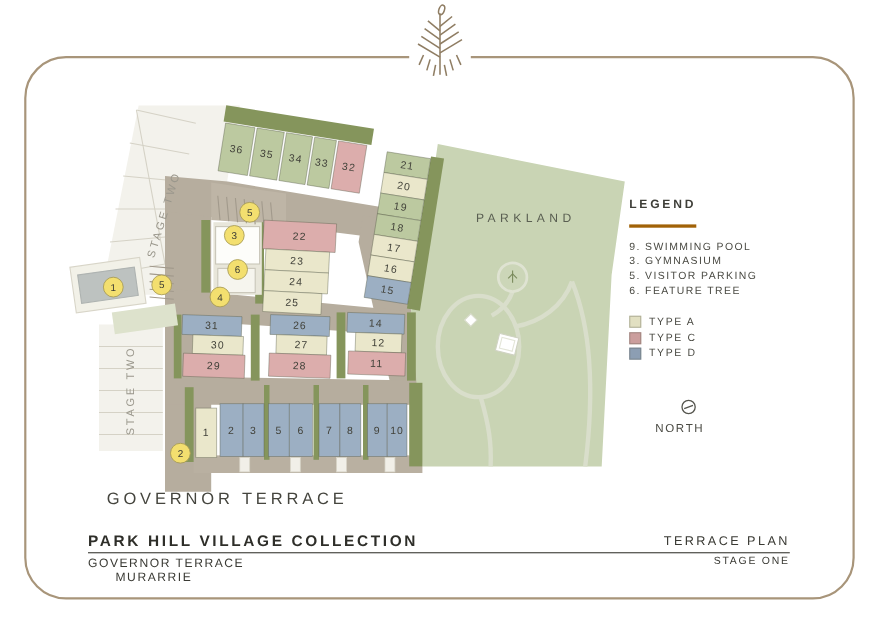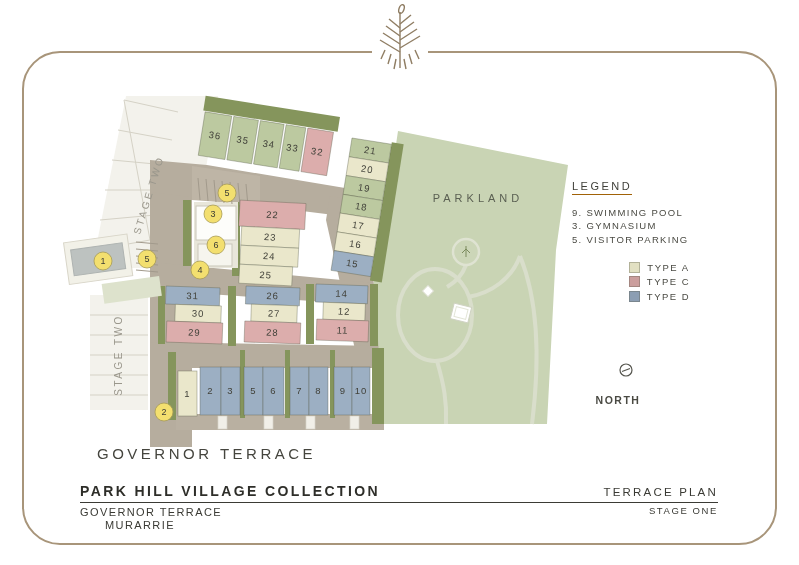--- a/index.html
+++ b/index.html
@@ -13,30 +13,30 @@
            text-anchor:middle;letter-spacing:1px;}
   .marker-circle{fill:#f3df6f;stroke:#a89c54;stroke-width:.8;}
   .marker-num{font-family:"Liberation Sans",sans-serif;font-size:9px;fill:#3c3c35;text-anchor:middle;}
   .plan-label{font-family:"Liberation Sans",sans-serif;fill:#5a5f52;letter-spacing:4px;
               font-size:11px;text-anchor:middle;}
   .stage-label{font-family:"Liberation Sans",sans-serif;fill:#9a978c;letter-spacing:2.5px;
                font-size:10px;text-anchor:middle;}
   
   .legend{position:absolute;left:572px;top:176px;width:175px;}
   .legend-title{display:inline-block;font-size:11px;letter-spacing:2.5px;color:#3f3f39;
-                border-bottom:1px solid #a16207;padding-bottom:2px;margin-bottom:11px;}
+                border-bottom:3px solid #a16207;padding-bottom:12px;margin-bottom:11px;font-weight:bold;}
   .legend-item{font-size:9.5px;letter-spacing:1.3px;color:#4a4a43;line-height:13.4px;white-space:nowrap;}
   .legend-types{margin-top:14px;}
-  .type-row{display:flex;align-items:center;height:14.5px;justify-content:center;}
+  .type-row{display:flex;align-items:center;height:14.5px;}
   .swatch{width:9px;height:9px;margin-right:7px;border:1px solid rgba(90,90,75,.35);}
   .type-label{font-size:9.5px;letter-spacing:1.5px;color:#4a4a43;}
   
   .north{position:absolute;left:585px;top:362px;width:66px;text-align:center;}
   .north-icon{margin-left:16px;}
-  .north-label{font-size:10.5px;letter-spacing:1.5px;color:#4a4a43;margin-top:12px;font-weight:bold;}
+  .north-label{font-size:10.5px;letter-spacing:1.5px;color:#4a4a43;margin-top:1px;}
   
   .street{position:absolute;left:97px;top:445px;font-size:15px;letter-spacing:3.5px;color:#45453e;}
   
   .titleblock{position:absolute;left:80px;top:483px;width:638px;}
   .tb-title{position:absolute;left:0;top:0;font-size:14px;font-weight:bold;
             letter-spacing:2.4px;color:#2e2e29;}
   .tb-rule{position:absolute;left:0;top:19px;width:638px;border-top:1.4px solid #3b3b35;}
   .tb-plan{position:absolute;right:0;top:3px;font-size:11.5px;letter-spacing:2.2px;color:#3a3a34;}
   .tb-stage{position:absolute;right:0;top:22px;font-size:9.5px;letter-spacing:1.6px;color:#3a3a34;}
   .tb-addr1{position:absolute;left:0;top:23px;font-size:11px;letter-spacing:1.4px;color:#3a3a34;}
@@ -287,20 +287,21 @@
     <text transform="translate(122,355) rotate(-90)" class="stage-label">STAGE TWO</text>
   </svg>
 
   <div class="street">GOVERNOR TERRACE</div>
 
   <div class="legend">
     <div class="legend-title">LEGEND</div>
     <div class="legend-item">9. SWIMMING POOL</div>
     <div class="legend-item">3. GYMNASIUM</div>
     <div class="legend-item">5. VISITOR PARKING</div>
+    <div class="legend-item">6. FEATURE TREE</div>
     <div class="legend-types">
       <div class="type-row">
         <span class="swatch" style="background: rgb(226, 224, 194);"></span>
         <span class="type-label">TYPE A</span>
       </div>
       <div class="type-row">
         <span class="swatch" style="background: rgb(203, 158, 157);"></span>
         <span class="type-label">TYPE C</span>
       </div>
       <div class="type-row">

